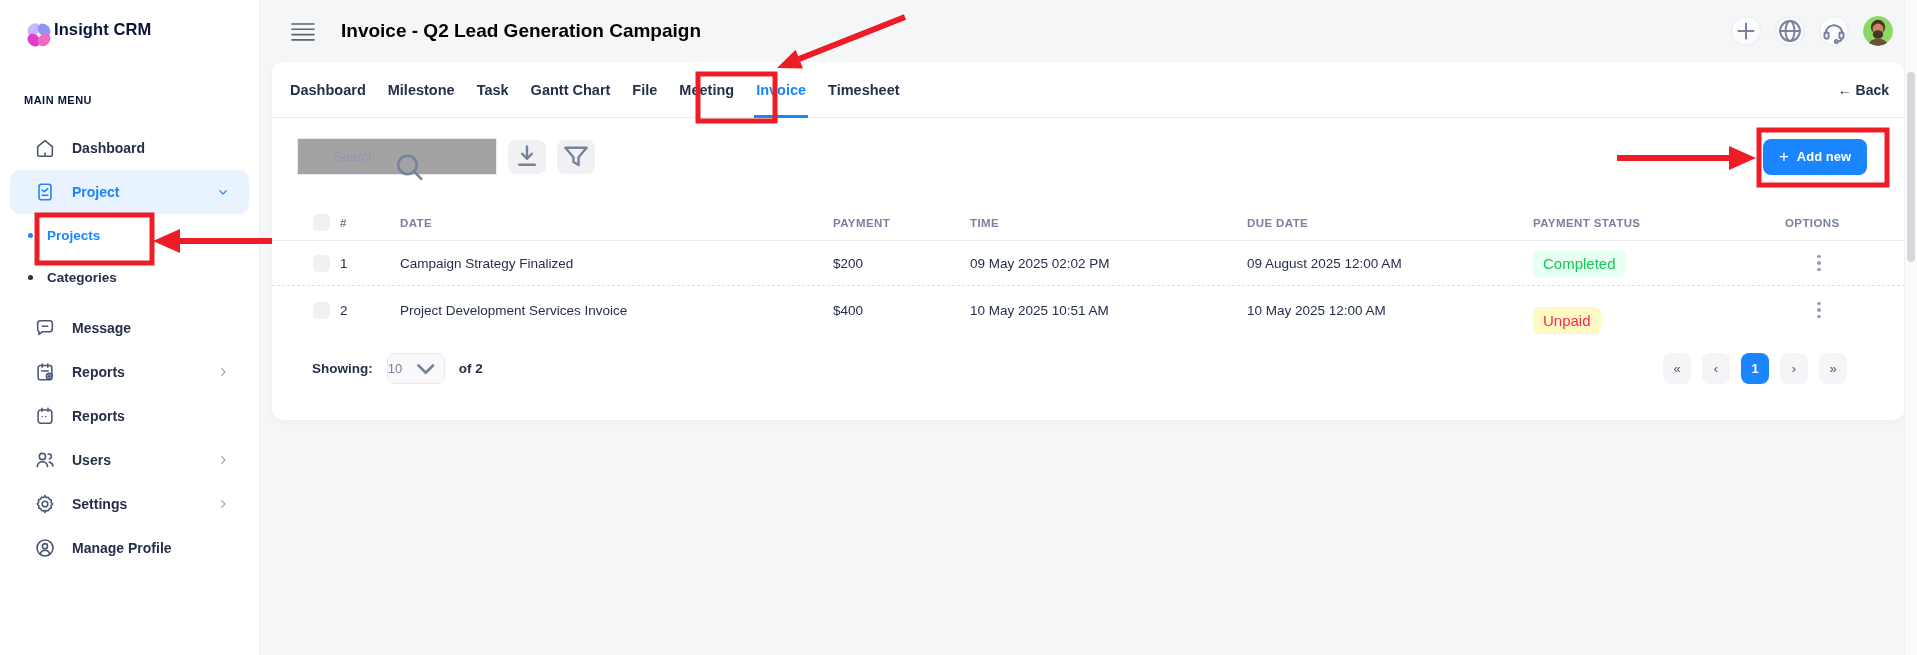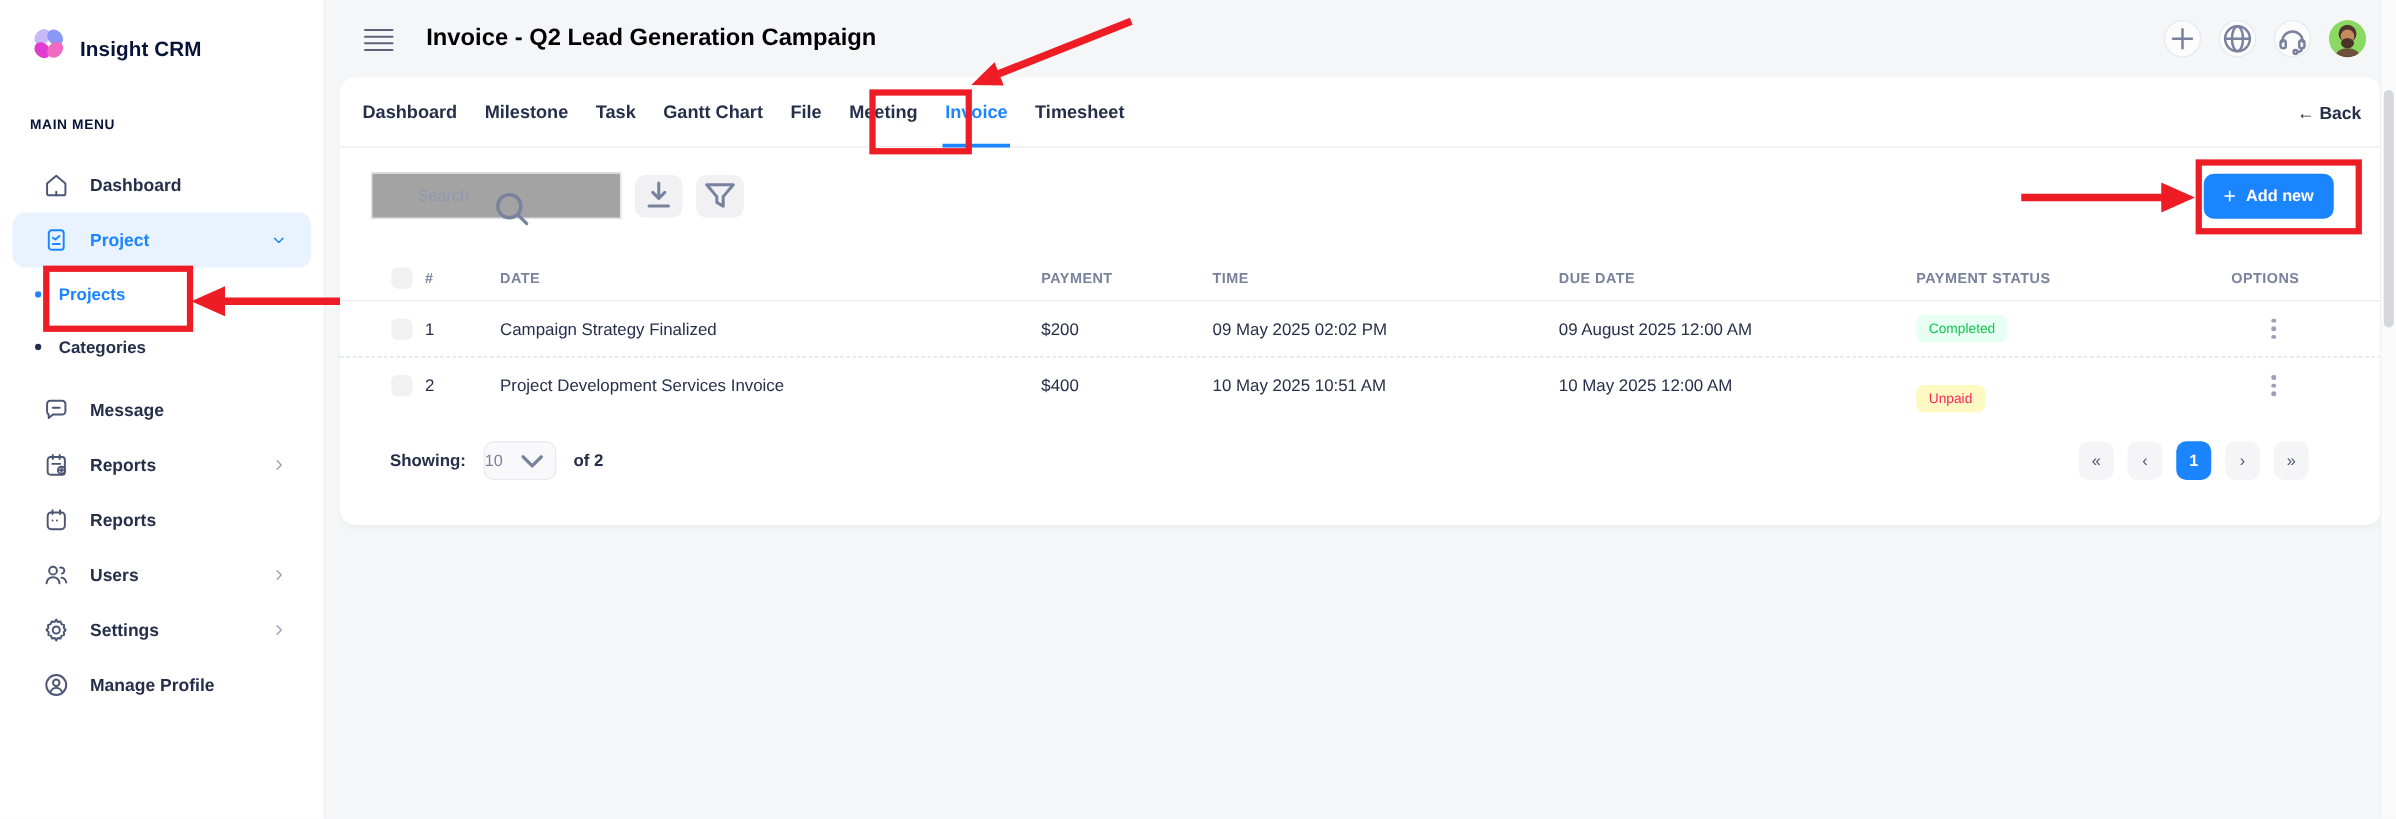--- a/index.html
+++ b/index.html
@@ -3,21 +3,21 @@
 <meta charset="utf-8">
 <style>
   * { box-sizing: border-box; margin: 0; padding: 0; }
   html,body { width:1917px; height:655px; }
   body {
     font-family: "Liberation Sans", sans-serif;
     background:#f5f6f8; color:#252f4a; overflow:hidden; position:relative;
   }
   
   .sidebar { position:absolute; left:0; top:0; width:260px; height:655px; background:#fff; border-right:1px solid #efeff2; z-index:2; }
-  .logo-row { display:flex; align-items:flex-end; gap:10px; padding:20px 0 0 24px; }
+  .logo-row { display:flex; align-items:flex-start; padding:20px 0 0 24px; }
   .logo-mark { width:30px; height:30px; flex:0 0 auto; }
   .logo-text { font-size:16.5px; font-weight:700; color:#071437; letter-spacing:.1px; }
   .menu-label { margin:44px 0 14px 24px; font-size:11px; font-weight:700; color:#071437; letter-spacing:.5px; }
   .nav { padding:6px 0; }
   .nav-item { display:flex; align-items:center; height:44px; padding:0 18px 0 24px; cursor:pointer; margin:0 10px; border-radius:10px; }
   .nav-item .nav-icon { width:22px; height:22px; color:#4b5675; display:flex; align-items:center; margin-right:16px; }
   .nav-item .nav-label { font-size:14px; font-weight:600; color:#252f4a; }
   .nav-item.active { background:#e9f3ff; }
   .nav-item.active .nav-label { color:#1b84ff; }
   .nav-item.active .nav-icon { color:#1b84ff; }
@@ -56,21 +56,21 @@
   .add-plus { font-size:17px; font-weight:400; line-height:1; }
   
   .inv-table { margin-top:30px; }
   .tr { display:grid; grid-template-columns:52px 60px 433px 137px 277px 286px 252px 1fr; align-items:center; padding:0 16px; }
   .thead { height:36px; border-bottom:1px solid #e9e9ef; }
   .th { font-size:11.5px; font-weight:600; color:#78829d; letter-spacing:.4px; }
   .th.right, .td.right { text-align:right; padding-right:70px; }
   .tbody-row { height:45px; font-size:13.5px; font-weight:500; color:#252f4a; }
   .tbody-row.dashed { border-bottom:1px dashed #dbdfe9; }
   .checkbox { width:17px; height:17px; border-radius:5px; background:#f1f1f4; margin-left:25px; cursor:pointer; }
-  .badge { display:inline-block; padding:5px 10px; border-radius:6px; font-size:11px; font-weight:500; }
+  .badge { display:inline-block; padding:5px 10px; border-radius:6px; font-size:15px; font-weight:500; }
   .badge.completed { color:#17c653; background:#e8fff3; }
   .badge.unpaid { color:#f8285a; background:#fef9c3;margin-top:21px; }
   .dots { display:flex; flex-direction:column; gap:3px; align-items:center; width:16px; margin-left:auto; margin-right:62px; cursor:pointer; padding:4px 0; }
   .dots i { width:3.5px; height:3.5px; border-radius:50%; background:#99a1b7; }
   
   .card-footer { display:flex; align-items:center; margin-top:22px; padding:0 58px 0 40px; }
   .showing-label { font-size:13.5px; font-weight:600; color:#252f4a; }
   .page-size { margin-left:14px; width:58px; height:31px; border-radius:8px; border:1px solid #e9e9ef; background:#f9f9fb; display:flex; align-items:center; justify-content:center; gap:6px; font-size:13px; color:#78829d; cursor:pointer; }
   .page-size svg { width:13px; height:13px; color:#78829d; }
   .of-label { margin-left:14px; font-size:13.5px; font-weight:600; color:#252f4a; }

